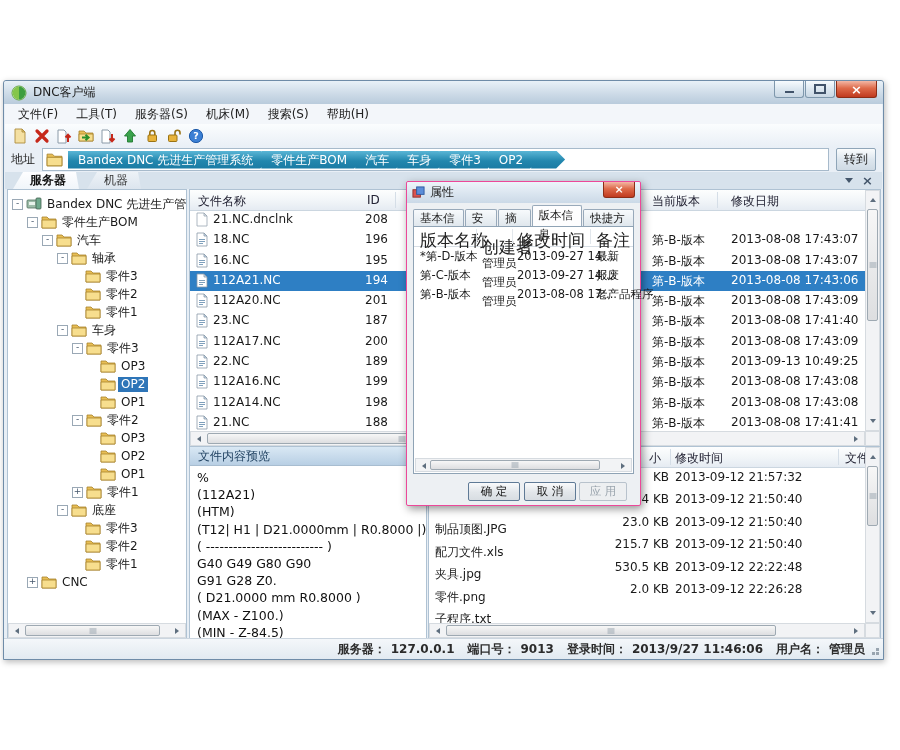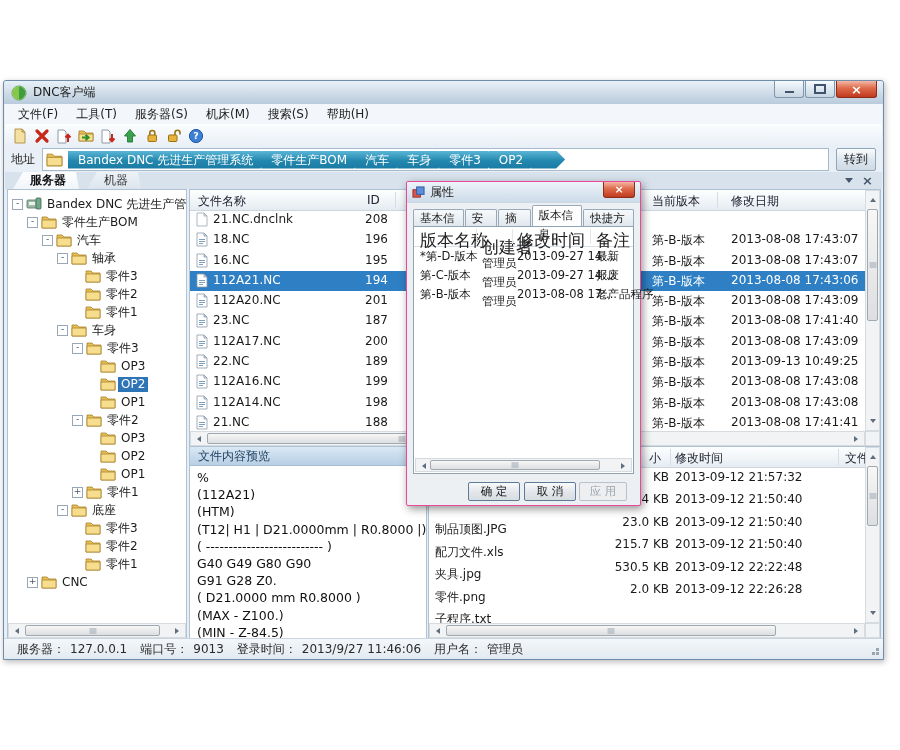--- a/index.html
+++ b/index.html
@@ -114,21 +114,21 @@
   .arr{position:absolute;width:0;height:0;border:3px solid transparent;}
   .arr.up{border-bottom:4px solid #5E6E7E;left:4px;top:4px;}
   .arr.down{border-top:4px solid #5E6E7E;left:4px;bottom:4px;}
   .arr.left{border-right:4px solid #5E6E7E;left:3px;top:4px;}
   .arr.right{border-left:4px solid #5E6E7E;right:3px;top:4px;}
   .corner{position:absolute;right:0;bottom:0;width:15px;height:15px;background:#F2F3F5;border:1px solid #D6DBE0;box-sizing:border-box;}
 
   
   .statusbar{position:absolute;bottom:0;left:0;right:0;height:20px;
              background:linear-gradient(#F4F7FA,#E2EAF1);border-top:1px solid #CBD5DF;
-             display:flex;align-items:center;padding-right:18px;color:#2b2b2b;}
+             display:flex;align-items:center;justify-content:flex-end;padding-right:18px;color:#2b2b2b;font-weight:bold;}
   .statusbar span{margin-left:5px;}
   .statusbar .slabel{margin-left:13px;}
   .grip{position:absolute;right:4px;bottom:4px;width:3px;height:3px;background:#98A4AF;
         box-shadow:0 -4px #98A4AF,-4px 0 #98A4AF;}
 
   
   .dialog{position:absolute;left:402px;top:100px;width:233px;height:323px;background:#EDF0F3;
           border:1px solid #ec4899;border-radius:2px;box-shadow:2px 3px 9px rgba(0,0,0,.42);z-index:50;}
   .dlg-title{height:21px;background:linear-gradient(#EDF4FA,#CBD9E7);display:flex;align-items:center;padding:0 5px;
              border-radius:2px 2px 0 0;}

